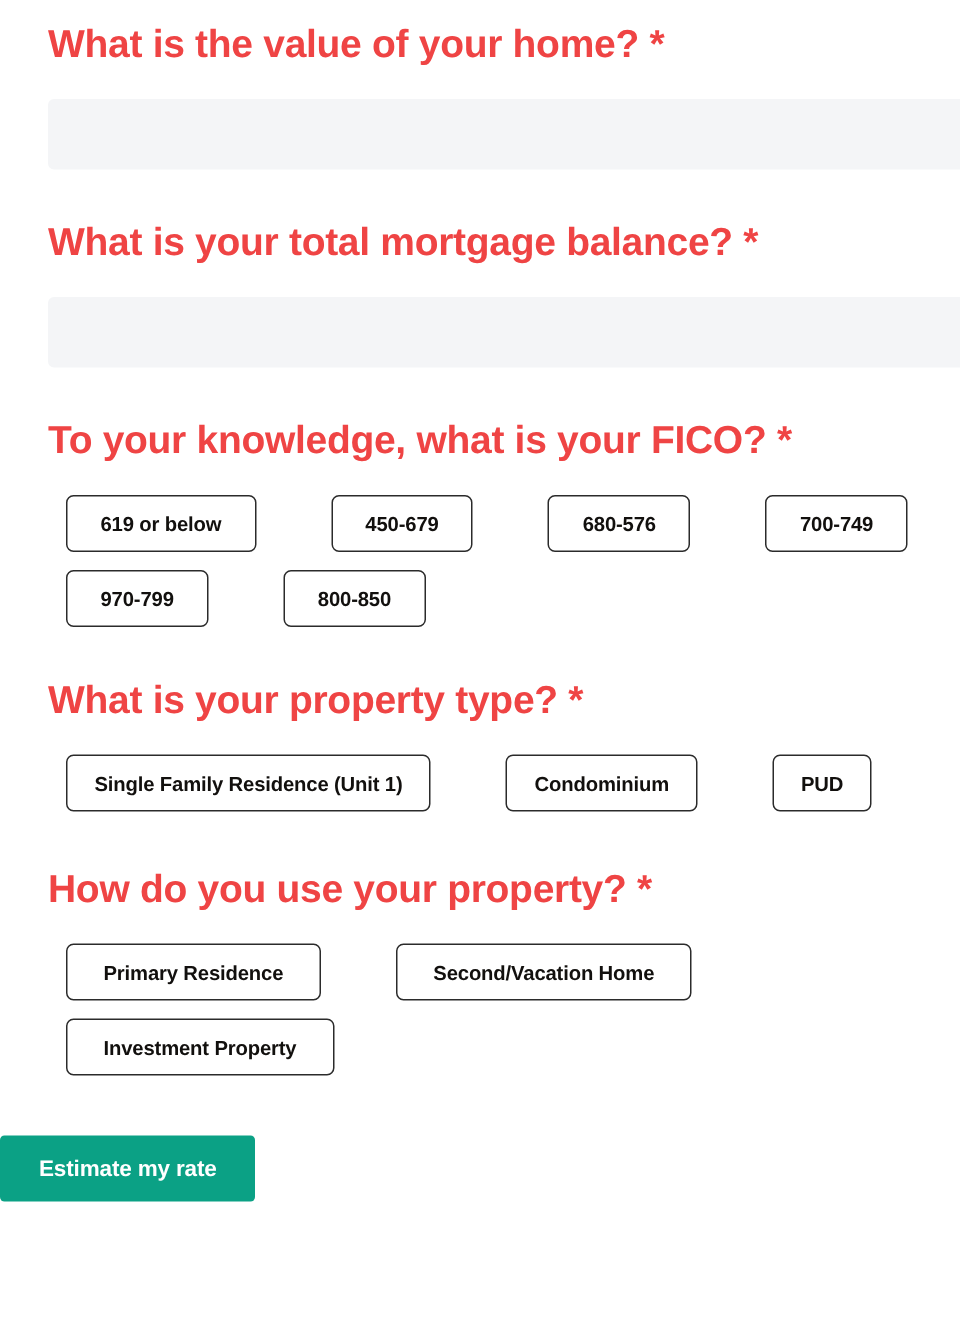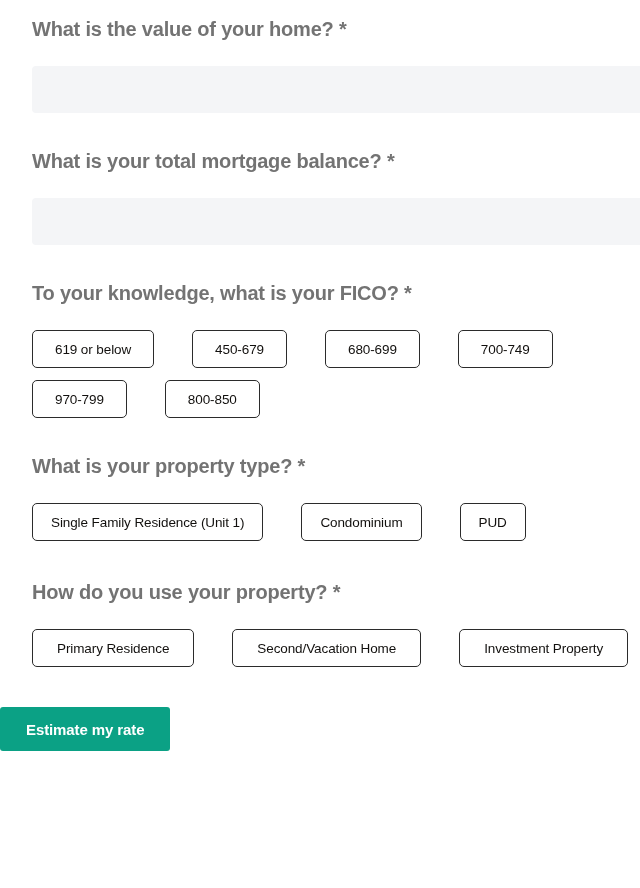--- a/index.html
+++ b/index.html
@@ -18,25 +18,25 @@
   .page {
     position: relative;
     width: 640px;
     height: 888px;
     padding: 0;
   }
 
   .field-group { padding-left: 32px; }
 
   .q-heading {
-    font-size: 20px;
+    font-size: 26px;
     line-height: 30px;
     font-weight: bold;
     letter-spacing: -0.2px;
-    color: #737373;
+    color: #ef4444;
     margin: 0;
   }
 
   .text-input {
     display: block;
     width: 640px;
     height: 47px;
     margin-top: 22px;
     background: #f4f5f7;
     border: none;
@@ -59,28 +59,29 @@
   }
 
   .choice-btn {
     background: #ffffff;
     border: 1px solid #2b2b2b;
     border-radius: 5px;
     height: 38px;
     padding: 0 18px;
     font-family: "Liberation Sans", sans-serif;
     font-size: 13.5px;
-    font-weight: normal;
+    font-weight: bold;
     color: #12100e;
     letter-spacing: -0.1px;
     cursor: pointer;
     white-space: nowrap;
     display: inline-flex;
     align-items: center;
     justify-content: center;
+    margin-left: 12px;
   }
 
   .fico-row .choice-btn { min-width: 94px; padding: 0 22px; }
   .use-row .choice-btn  { padding: 0 24px; }
 
   .submit-wrap {
     display: flex;
     justify-content: flex-start;
     margin-top: 40px;
   }
@@ -115,21 +116,21 @@
   <div class="field-group sec-gap">
     <h2 class="q-heading">What is your total mortgage balance? *</h2>
     <input class="text-input" type="text" placeholder="" style="">
   </div>
 
   <div class="field-group sec-gap">
     <h2 class="q-heading">To your knowledge, what is your FICO? *</h2>
     <div class="choice-row fico-row">
       <button class="choice-btn">619 or below</button>
       <button class="choice-btn">450-679</button>
-      <button class="choice-btn">680-699</button>
+      <button class="choice-btn">680-576</button>
       <button class="choice-btn">700-749</button>
       <button class="choice-btn">970-799</button>
       <button class="choice-btn">800-850</button>
     </div>
   </div>
 
   <div class="field-group sec-gap">
     <h2 class="q-heading">What is your property type? *</h2>
     <div class="choice-row type-row">
       <button class="choice-btn">Single Family Residence (Unit 1)</button>

